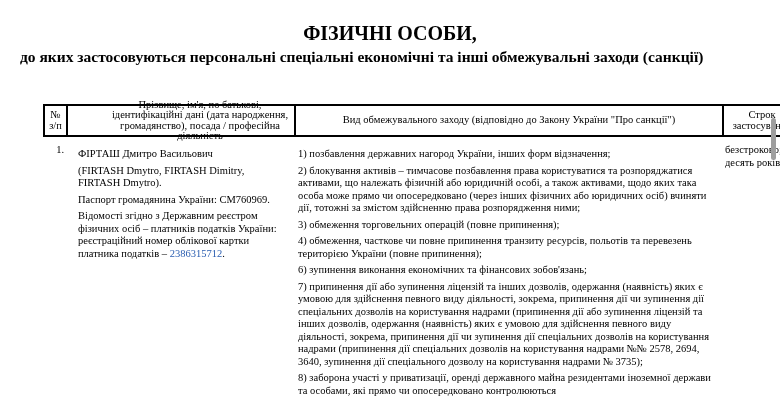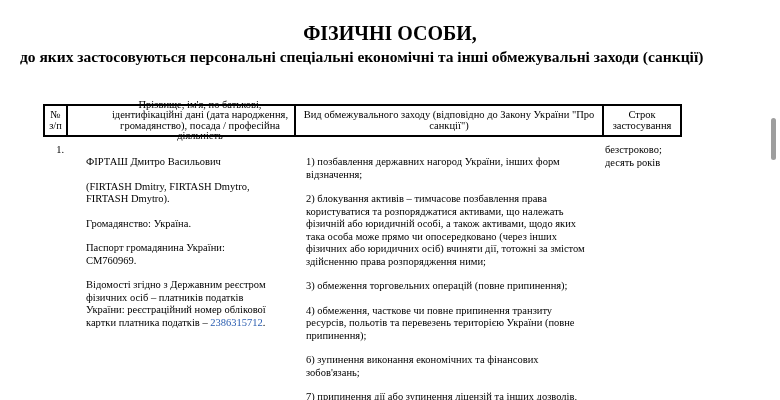--- a/index.html
+++ b/index.html
@@ -33,32 +33,32 @@
     font-size: 10.5px; line-height: 10.5px;
     height: 33px;
     border-top: 2px solid #000; border-bottom: 2px solid #000;
     border-left: 2px solid #000;
     padding: 0 2px;
   }
   .th:last-child { border-right: 2px solid #000; }
 
   .w-num      { width: 23px;  flex: 0 0 auto; }
   .w-person   { width: 228px; flex: 0 0 auto; padding-left: 40px; }
-  .w-measures { width: 308px; flex: 0 0 auto; }
+  .w-measures { width: 428px; flex: 0 0 auto; }
   .w-term     { width: 80px;  flex: 0 0 auto; }
 
   .th.w-num { word-break: break-all; padding: 0 3px; }
 
   .trow { display: flex; padding-top: 7px; }
   .td { box-sizing: border-box; font-size: 10.5px; line-height: 12.5px; }
   .td-num { text-align: right; padding-right: 2px; }
   .td-person { padding: 0 9px 0 8px; }
   .td-measures { padding-right: 3px; }
   .td-term { padding-left: 3px; }
-  .td p { margin: 12px; }
+  .td p { margin: 4px; }
 
   a.tax-link { color: #2a5db0; cursor: pointer; }
 
   .scrollbar-thumb {
     position: absolute;
     right: 4px; top: 97px;
     width: 5px; height: 42px;
     background: #9e9e9e;
     border-radius: 3px;
   }
@@ -79,22 +79,21 @@
       <div class="th w-measures">Вид обмежувального заходу (відповідно до Закону України "Про санкції")</div>
       <div class="th w-term">Строк застосування</div>
     </div>
 
     <div class="trow">
 
       <div class="td td-num w-num">1.</div>
 
       <div class="td td-person w-person">
         <p>ФІРТАШ Дмитро Васильович</p>
-        <p>(FIRTASH Dmitry, FIRTASH Dmytro, FIRTASH Dmytro).</p>
-        <p>Громадянство: Україна.</p>
+        <p>(FIRTASH Dmytro, FIRTASH Dimitry, FIRTASH Dmytro).</p>
         <p>Паспорт громадянина України: СМ760969.</p>
         <p><span>Відомості згідно з Державним реєстром фізичних осіб – платників податків України: реєстраційний номер облікової картки платника податків – </span><a class="tax-link">2386315712</a><span>.</span></p>
       </div>
 
       <div class="td td-measures w-measures">
         <p>1) позбавлення державних нагород України, інших форм відзначення;</p>
         <p>2) блокування активів – тимчасове позбавлення права користуватися та розпоряджатися активами, що належать фізичній або юридичній особі, а також активами, щодо яких така особа може прямо чи опосередковано (через інших фізичних або юридичних осіб) вчиняти дії, тотожні за змістом здійсненню права розпорядження ними;</p>
         <p>3) обмеження торговельних операцій (повне припинення);</p>
         <p>4) обмеження, часткове чи повне припинення транзиту ресурсів, польотів та перевезень територією України (повне припинення);</p>
         <p>6) зупинення виконання економічних та фінансових зобов'язань;</p>

